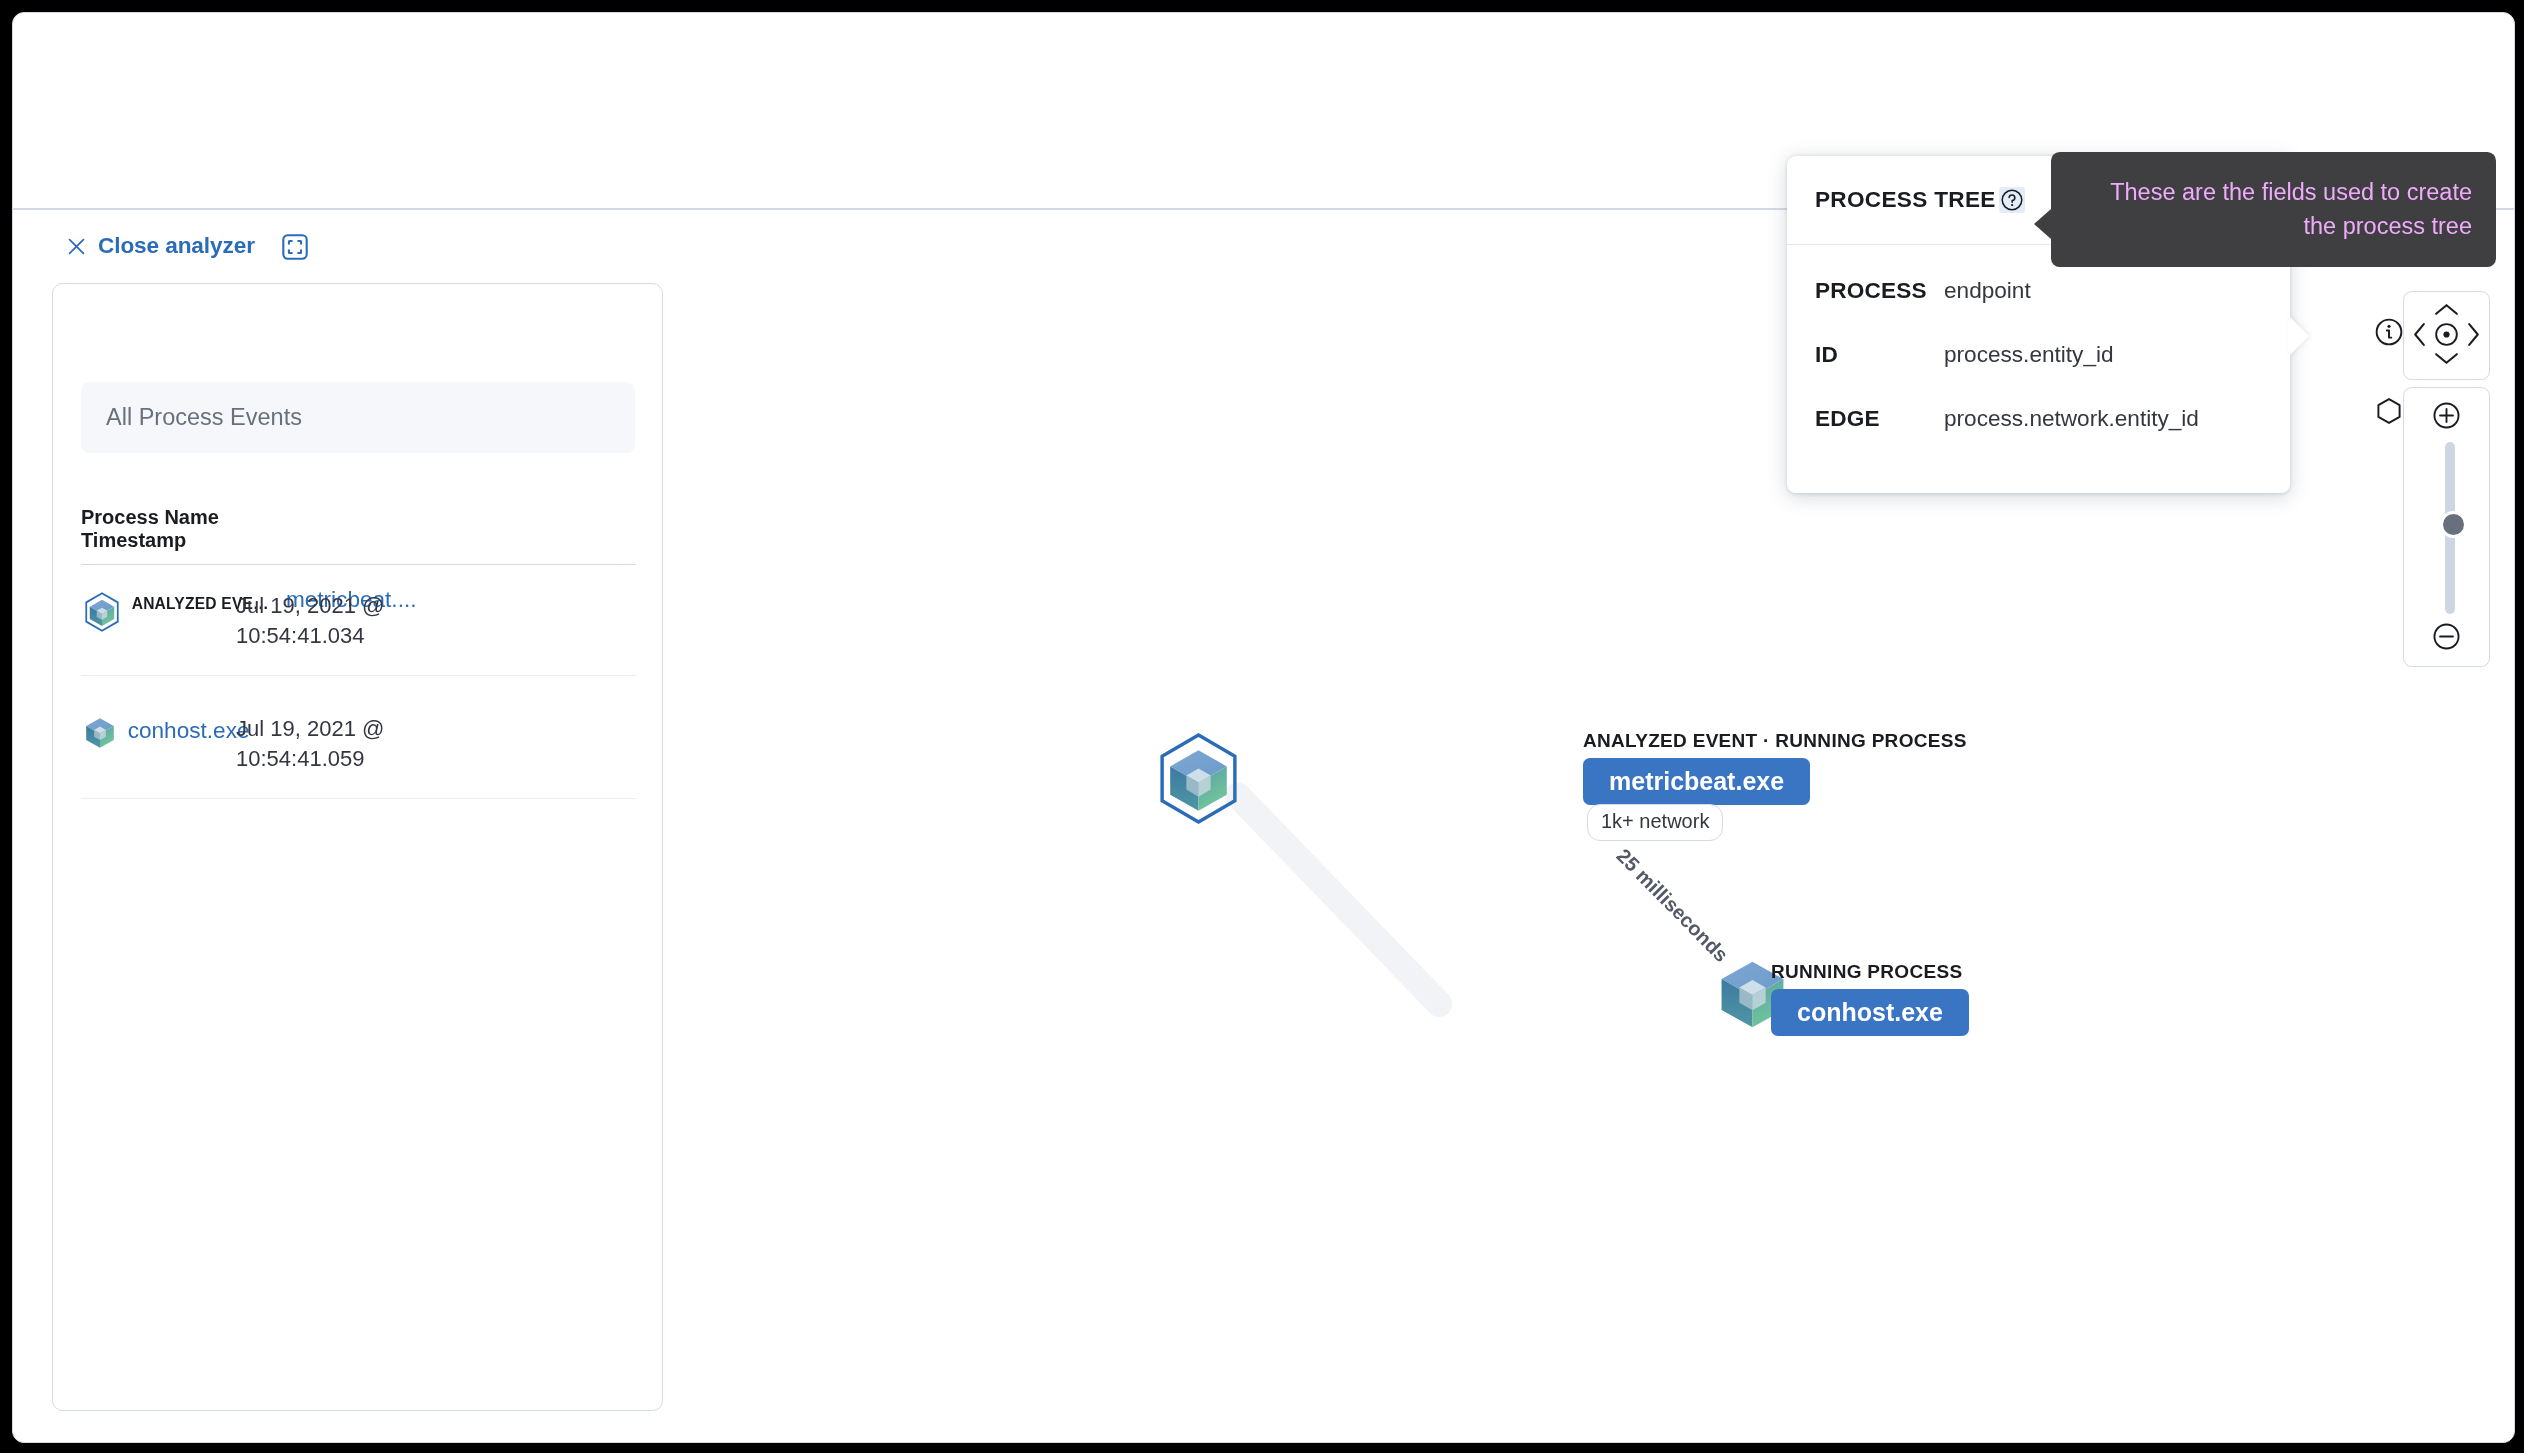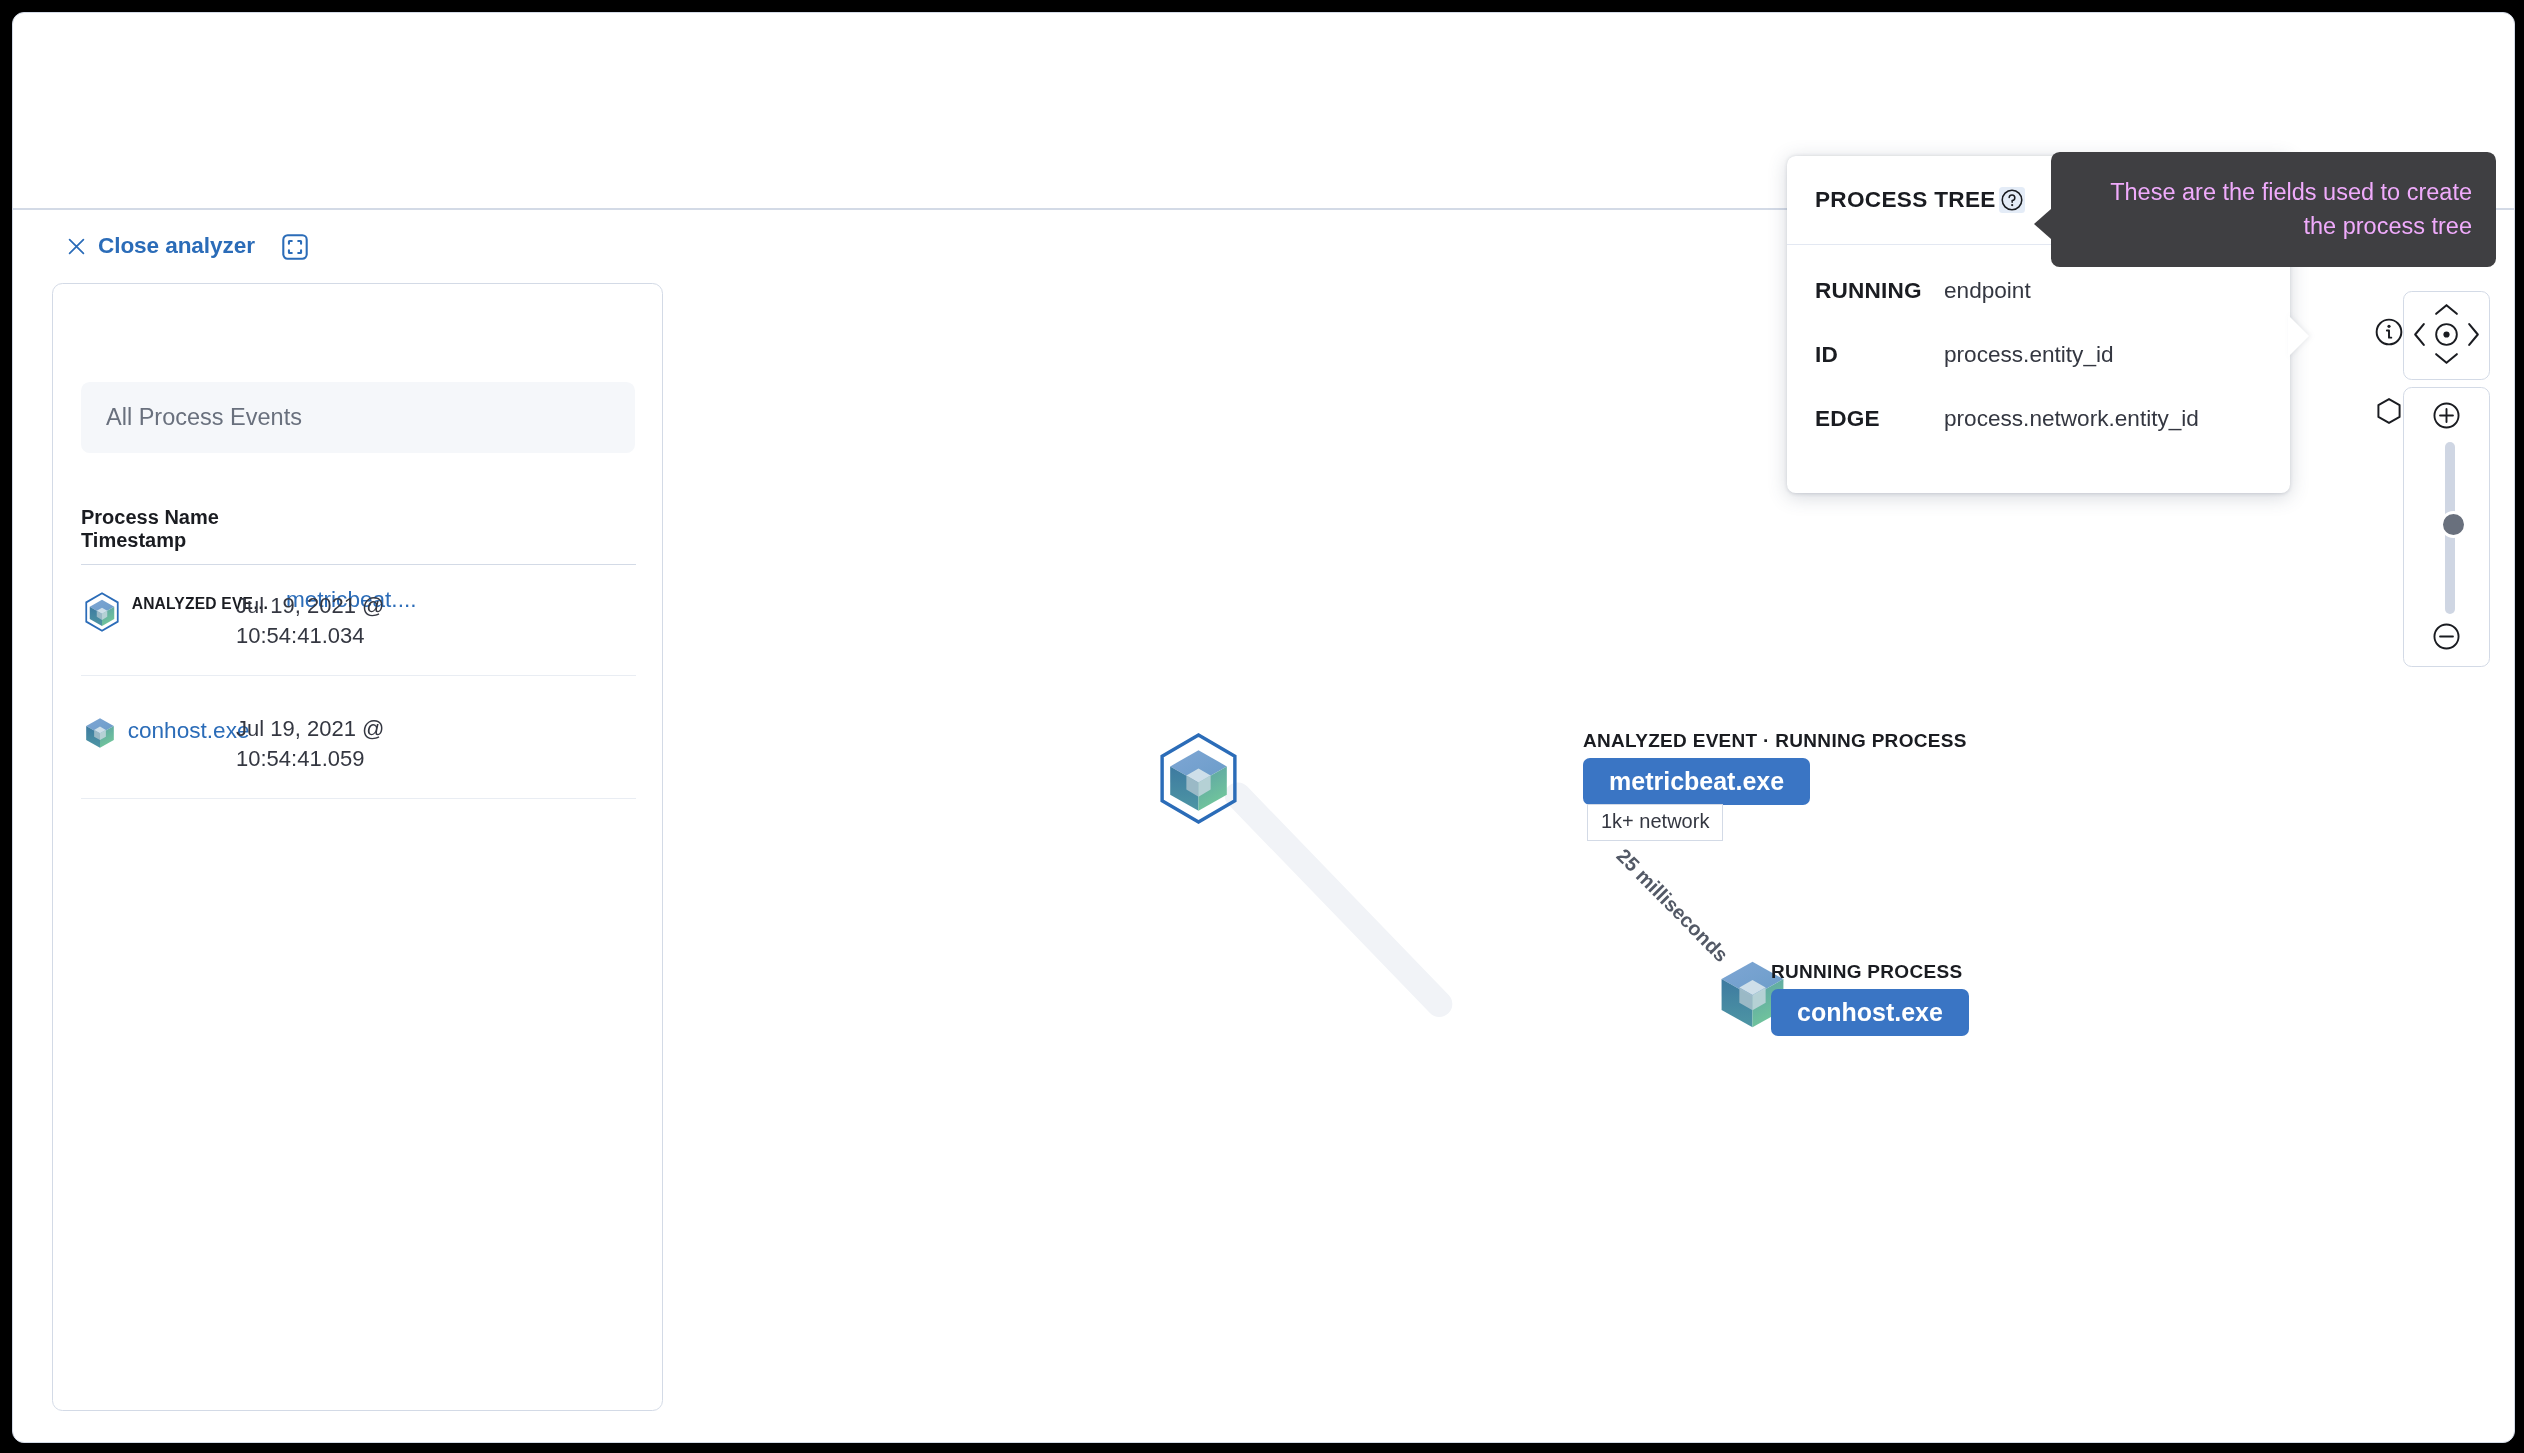--- a/index.html
+++ b/index.html
@@ -159,21 +159,21 @@
     padding:9.6px 26px 11.3px 26px;
     border-radius:7px;
     white-space:nowrap;
     cursor:pointer;
     line-height:1.05;
   }
   .badge{
     position:absolute;
     background:#ffffff;
     border:1.7px solid #d3dae6;
-    border-radius:0;
+    border-radius:13px;
     font-size:20px;color:#343741;
     padding:6px 13px 7.8px 13px;
     white-space:nowrap;
     cursor:pointer;
     line-height:1.05;
   }
 
   .edge-label{
     position:absolute;
     font-size:20px;font-weight:700;color:#535966;
@@ -517,21 +517,21 @@
       <span id="pop-help-icon">
         <svg width="24" height="24" viewBox="0 0 28 28">
           <circle cx="14" cy="14" r="11.4" fill="none" stroke="#1a1c21" stroke-width="1.8"></circle>
           <path d="M10.7 11.1 a3.3 3.3 0 1 1 3.5 3.6 v1.8" fill="none" stroke="#1a1c21" stroke-width="1.8" stroke-linecap="round"></path>
           <circle cx="14.2" cy="19.9" r="1.3" fill="#1a1c21"></circle>
         </svg>
       </span>
     </div>
     <div id="pop-body">
       <div class="pop-row">
-        <span class="pop-key">RUNNING</span>
+        <span class="pop-key">PROCESS</span>
         <span class="pop-val">endpoint</span>
       </div>
       <div class="pop-row">
         <span class="pop-key">ID</span>
         <span class="pop-val">process.entity_id</span>
       </div>
       <div class="pop-row">
         <span class="pop-key">EDGE</span>
         <span class="pop-val">process.network.entity_id</span>
       </div>

